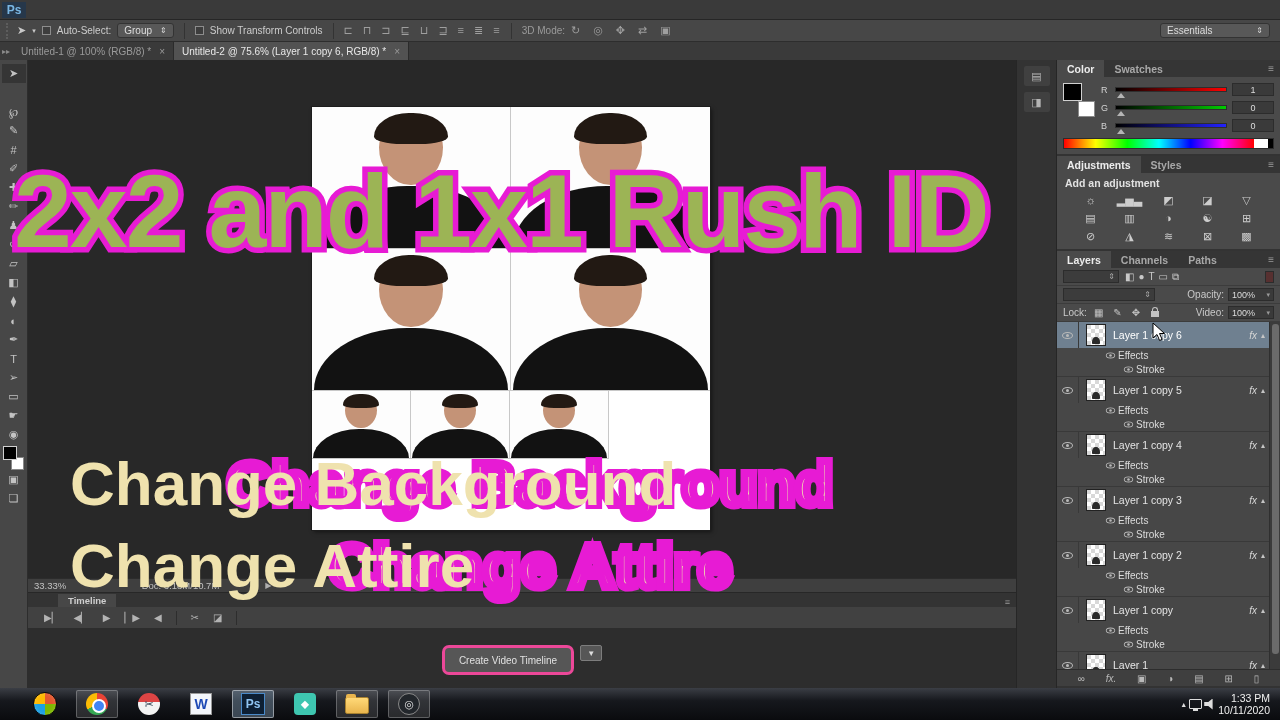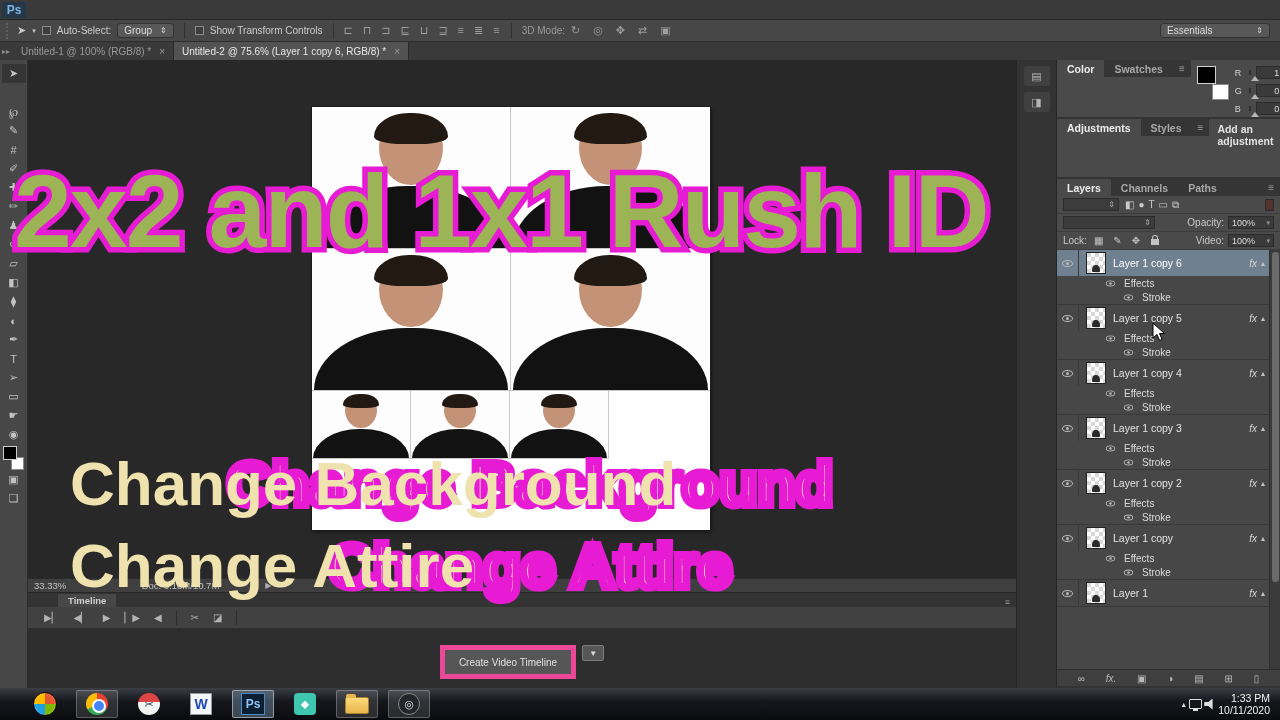--- a/index.html
+++ b/index.html
@@ -78,35 +78,35 @@
   
   .timeline { height:96px; background:#383838; border-top:1px solid #272727; display:flex;
               flex-direction:column; flex:0 0 auto; }
   .tl-tabrow { height:14px; display:flex; align-items:flex-end; background:#333; }
   .tl-tab { background:#474747; color:#cfcfcf; font-size:9.5px; font-weight:bold; padding:1px 10px; margin-left:30px; }
   .tl-menu { margin-left:auto; margin-right:6px; color:#9a9a9a; font-size:9px; }
   .tl-controls { height:22px; background:#414141; border-bottom:1px solid #2d2d2d; display:flex;
                  align-items:center; gap:14px; padding-left:16px; color:#b3b3b3; font-size:10px; }
   .tl-sep { width:1px; height:14px; background:#2d2d2d; }
   .tl-body { flex:1; background:#2d2d2d; display:flex; justify-content:center; padding-top:16px; }
-  .create-btn { height:16px; background:#565656; border:5px solid #ec4899; border-radius:0;
+  .create-btn { height:16px; background:#565656; border:3px solid #ec4899; border-radius:7px;
                 color:#e0e0e0; font-size:10px; padding:12px 14px; display:flex; align-items:center; }
   .create-dd { height:16px; width:22px; background:#565656; border:1px solid #7d7d7d; border-radius:2px;
                margin-left:6px; color:#ddd; font-size:8px; display:flex; align-items:center; justify-content:center; }
 
   
   .dockstrip { width:40px; background:#333; border-left:1px solid #262626; flex:0 0 auto;
                display:flex; flex-direction:column; align-items:center; padding-top:6px; gap:6px; }
   .strip-btn { width:26px; height:20px; background:#404040; border-radius:2px; color:#b5b5b5;
                font-size:11px; display:flex; align-items:center; justify-content:center; }
 
   
   .dock { width:224px; background:#3f3f3f; border-left:1px solid #262626; display:flex;
           flex-direction:column; flex:0 0 auto; }
-  .panel { background:#4a4a4a; border-bottom:2px solid #333; display:flex; }
+  .panel { background:#4a4a4a; border-bottom:2px solid #333; display:flex; flex-direction:column; }
   .panel-tabs { height:17px; background:#353535; display:flex; align-items:stretch; }
   .ptab { font-size:10.5px; font-weight:bold; color:#a8a8a8; padding:0 10px; display:flex; align-items:center; }
   .ptab.active { background:#4a4a4a; color:#ececec; }
   .ptab-menu { margin-left:auto; color:#9a9a9a; font-size:10px; padding:0 6px; display:flex; align-items:center; }
 
   
   .color-body { display:flex; padding:6px 6px 2px 6px; gap:6px; }
   .cp-swatches { position:relative; width:32px; height:34px; }
   .cp-swatches .b { position:absolute; right:0; bottom:0; width:17px; height:16px; background:#fff; border:1px solid #8a8a8a; }
   .cp-swatches .f { position:absolute; left:0; top:0; width:19px; height:18px; background:#000; border:1px solid #d0d0d0; }
@@ -161,21 +161,21 @@
   .eye { position:relative; width:11px; height:7px; border:1px solid #b9b9b9; border-radius:50%; }
   .eye::after { content:''; position:absolute; left:3px; top:1px; width:3px; height:3px; background:#b9b9b9; border-radius:50%; }
   .layer-thumb { width:20px; height:22px; margin:0 7px; border:1px solid #222; position:relative;
                  background:conic-gradient(#fff 0 25%, #d8d8d8 0 50%, #fff 0 75%, #d8d8d8 0) 0 0/8px 8px; }
   .layer-thumb::after { content:''; position:absolute; left:5px; bottom:1px; width:8px; height:7px;
                         background:#2a2a2a; border-radius:45% 45% 10% 10% / 70% 70% 10% 10%; }
   .layer-name { flex:1; font-size:10.5px; color:#e4e4e4; white-space:nowrap; overflow:hidden; }
   .layer-main.selected .layer-name { color:#fff; }
   .layer-fx { font-style:italic; font-size:10px; color:#d5d5d5; margin-right:4px; }
   .layer-collapse { font-size:8px; color:#c5c5c5; margin-right:4px; }
-  .layer-sub { height:14px; display:flex; align-items:center; gap:8px; font-size:10px; color:#dcdcdc; }
+  .layer-sub { height:14px; display:flex; align-items:center; gap:2px; font-size:10px; color:#dcdcdc; }
   .layer-sub .eye { transform:scale(.85); }
   .sub-effects { padding-left:48px; }
   .sub-stroke { padding-left:66px; }
   .lp-footer { height:17px; background:#3f3f3f; border-top:1px solid #2d2d2d; display:flex;
                align-items:center; justify-content:space-evenly; color:#b9b9b9; font-size:10px; flex:0 0 auto; }
   .lp-footer .fx { font-style:italic; }
 
   
   .taskbar { height:32px; background:linear-gradient(#3b3e45,#16181d 40%,#0a0b0e); display:flex;
              align-items:center; flex:0 0 auto; gap:10px; padding-left:24px; }

